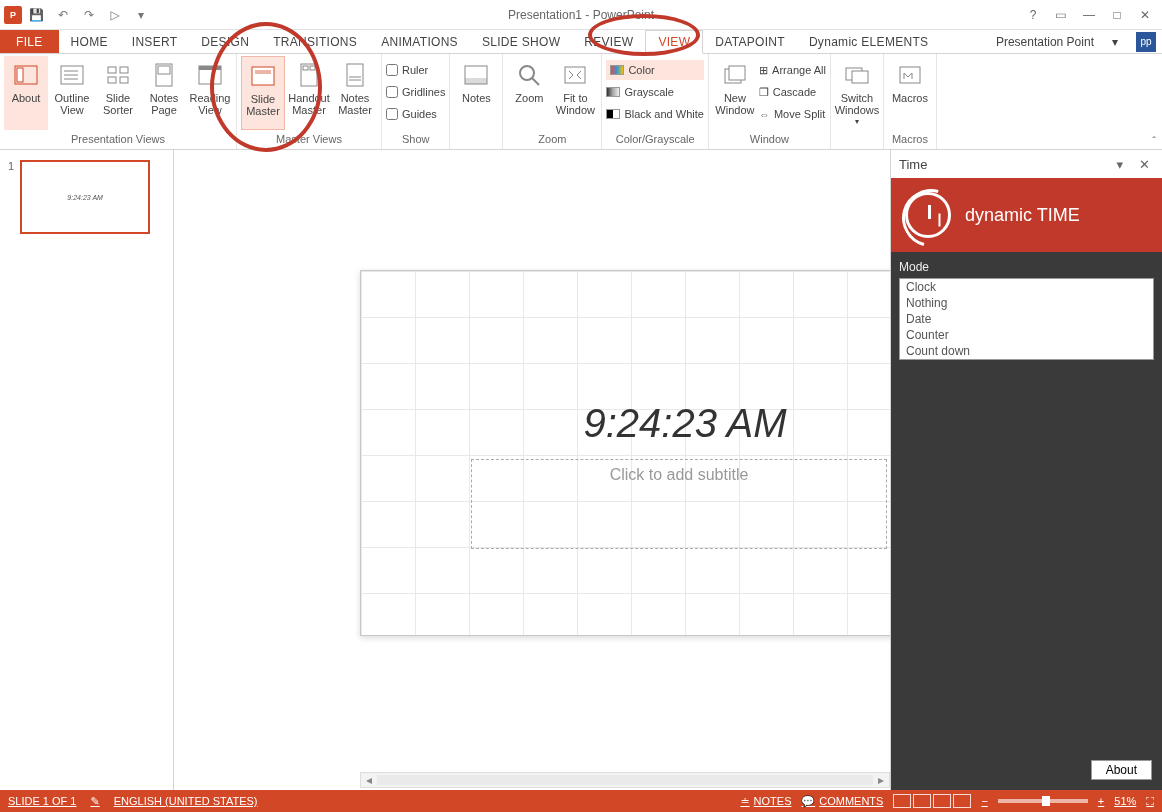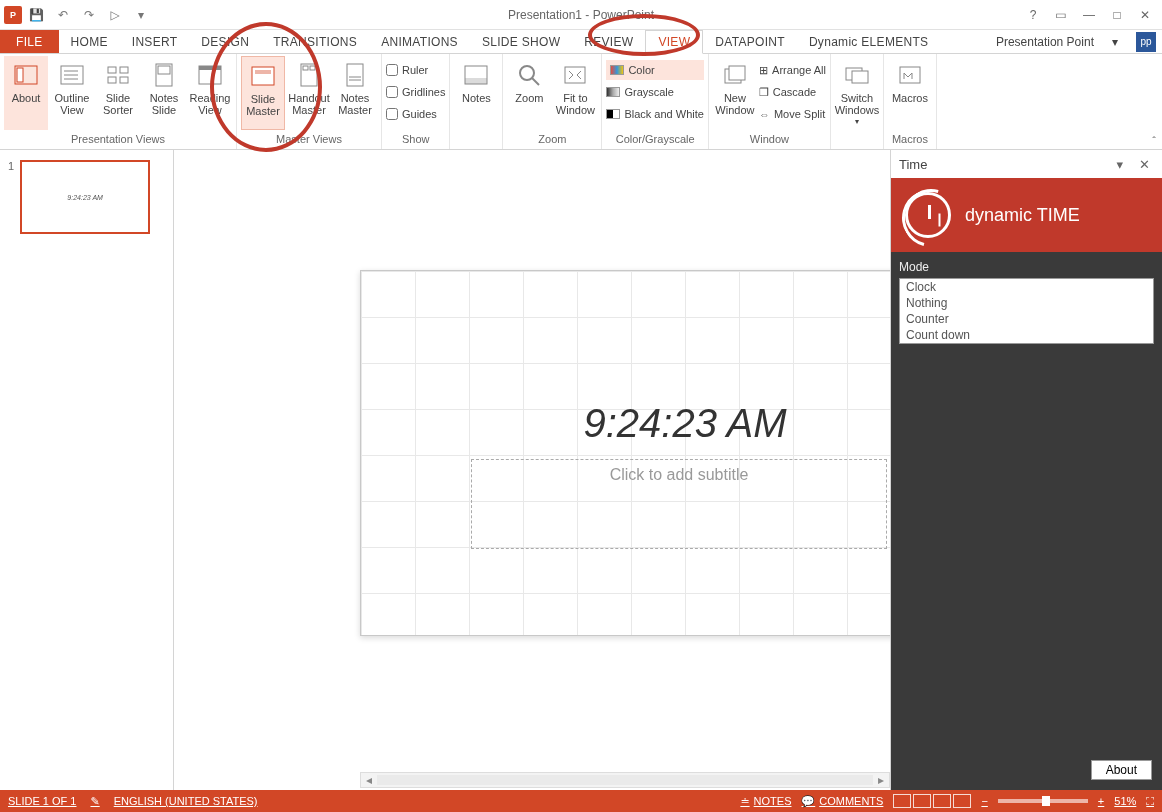--- a/index.html
+++ b/index.html
@@ -161,21 +161,21 @@
           </div>
           <span>Slide Sorter</span>
         </div>
       <div class="big-btn">
           <div class="icon-box">
             <svg width="20" height="24">
               <rect x="2" y="1" width="16" height="22" fill="none" stroke="#888"></rect>
               <rect x="4" y="3" width="12" height="8" fill="none" stroke="#888"></rect>
             </svg>
           </div>
-          <span>Notes Slide</span>
+          <span>Notes Page</span>
         </div>
       <div class="big-btn">
           <div class="icon-box">
             <svg width="24" height="20">
               <rect x="1" y="1" width="22" height="18" fill="none" stroke="#888"></rect>
               <rect x="1" y="1" width="22" height="4" fill="#888"></rect>
             </svg>
           </div>
           <span>Reading View</span>
         </div>
@@ -391,20 +391,21 @@
     </div>
     <div class="side-brand">
       <div class="clock-icon"></div>
       <span>dynamic TIME</span>
     </div>
     <div class="side-body">
       <div class="mode-label">Mode</div>
       <div class="mode-list">
         <div class="opt">Clock</div>
         <div class="opt">Nothing</div>
+        <div class="opt">Date</div>
         <div class="opt">Counter</div>
         <div class="opt">Count down</div>
       </div>
       <button class="about-btn">About</button>
     </div>
   </div>
 </div>
 
 <div class="statusbar">
   <span>SLIDE 1 OF 1</span>

